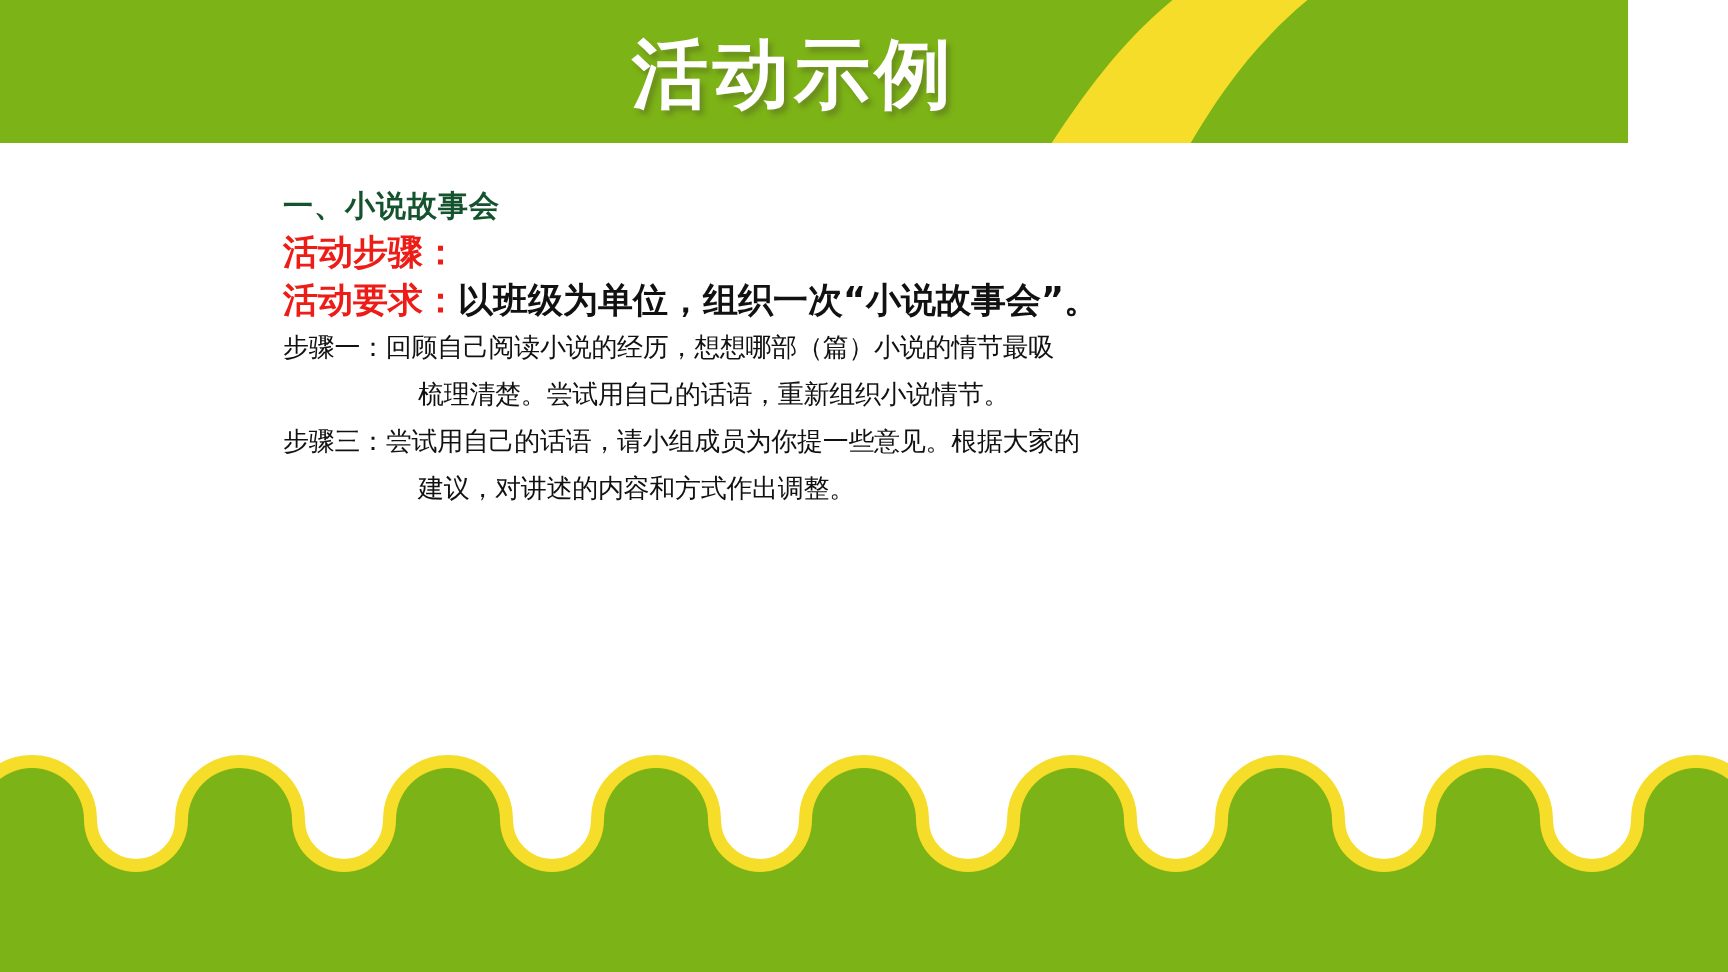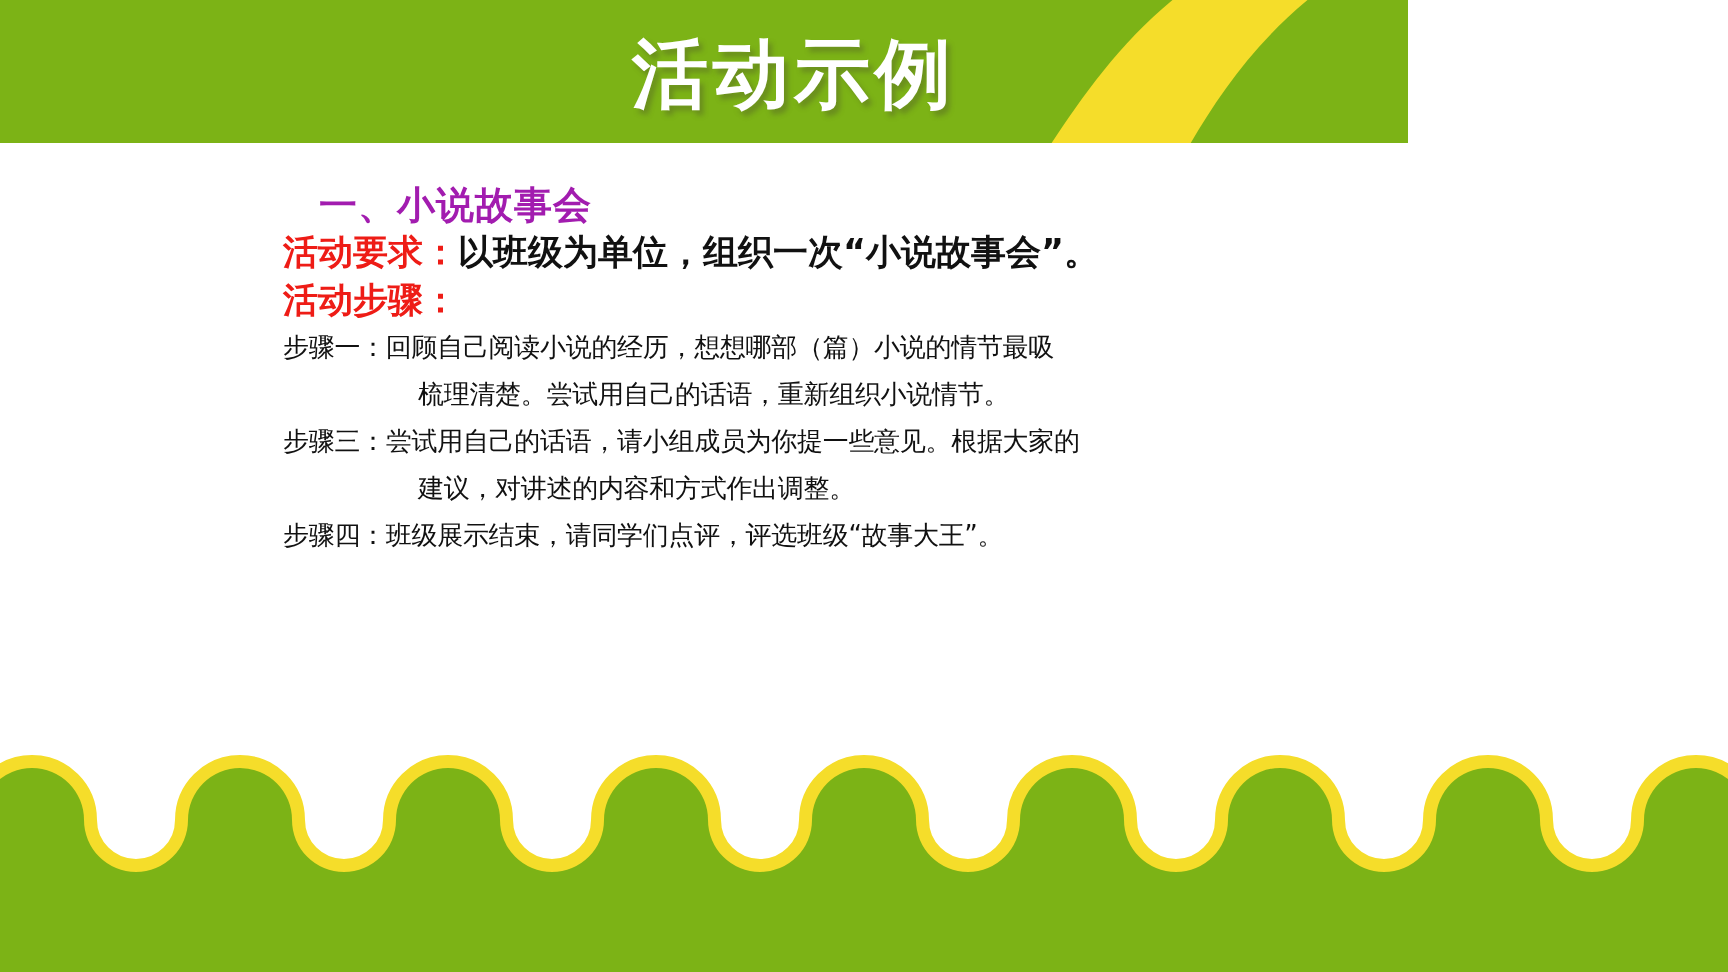--- a/index.html
+++ b/index.html
@@ -23,21 +23,21 @@
     height: 972px;
     background: #ffffff;
     overflow: hidden;
   }
 
   
   .header-band {
     position: absolute;
     left: 0;
     top: 0;
-    width: 1408px;
+    width: 1628px;
     height: 143px;
     background: #7cb316;
     overflow: hidden;
   }
   .header-swoosh-svg {
     position: absolute;
     left: 0;
     top: 0;
     width: 1728px;
     height: 143px;
@@ -78,25 +78,24 @@
   }
 
   .line {
     white-space: nowrap;
     font-weight: bold;
     color: #111111;
     font-family: "DejaVu Sans", "Liberation Sans", sans-serif;
   }
 
   .heading-section {
-    font-size: 38px;
+    font-size: 30px;
     line-height: 45px;
-    color: #a21caf;
+    color: #14532d;
     letter-spacing: 1px;
-    margin-left: 36px;
   }
 
   .req-line {
     font-size: 35px;
     line-height: 48px;
     letter-spacing: 0px;
   }
   .req-line .lbl { color: #ee1c16; }
   .req-line .txt { color: #111111; }
 
@@ -140,40 +139,37 @@
     </svg>
     <div class="header-title">
       <span>活动示例</span>
     </div>
   </div>
 
   <div class="content">
 
     <div class="line heading-section">一、小说故事会</div>
 
+    <div class="line steps-label">活动步骤：</div>
+
     <div class="line req-line">
       <span class="lbl">活动要求：</span><span class="txt">以班级为单位，组织一次“小说故事会”。</span>
     </div>
-
-    <div class="line steps-label">活动步骤：</div>
 
     <div class="step-block">
       <div class="step-line">步骤一：回顾自己阅读小说的经历，想想哪部（篇）小说的情节最吸</div>
       <div class="step-line indent">梳理清楚。尝试用自己的话语，重新组织小说情节。</div>
     </div>
 
 
     <div class="step-block">
       <div class="step-line">步骤三：尝试用自己的话语，请小组成员为你提一些意见。根据大家的</div>
       <div class="step-line indent">建议，对讲述的内容和方式作出调整。</div>
     </div>
 
-    <div class="step-block">
-      <div class="step-line">步骤四：班级展示结束，请同学们点评，评选班级“故事大王”。</div>
-    </div>
 
   </div>
 
   <svg class="footer-wave" viewBox="0 0 1728 232" preserveAspectRatio="none">
     <defs>
       <path id="scallop-path" d="M -20 232
            L -20 80
            A 52 52 0 0 1 84 80
            A 52 52 0 0 0 188 80
            A 52 52 0 0 1 292 80

